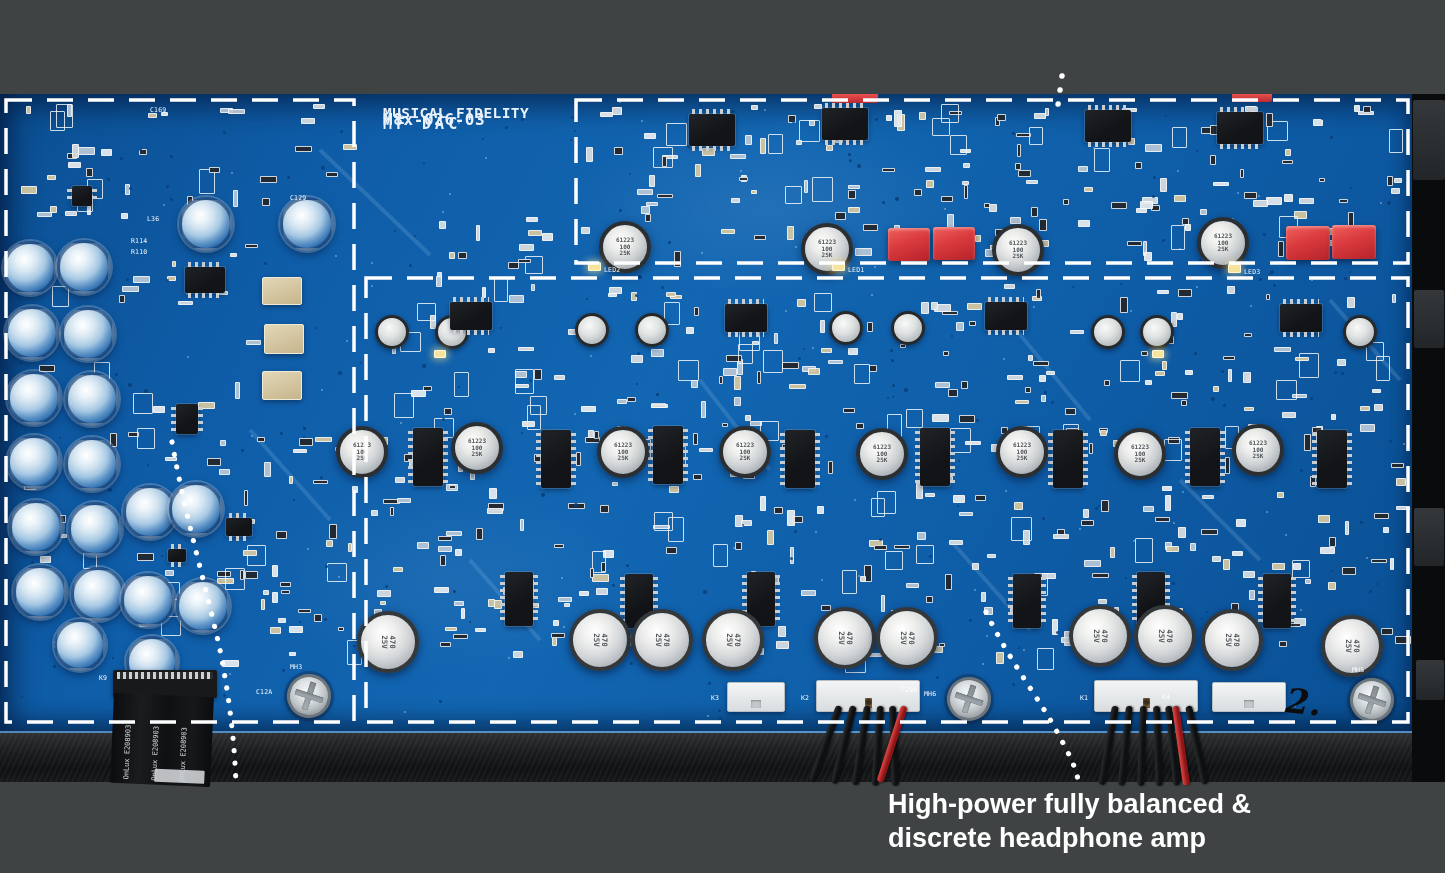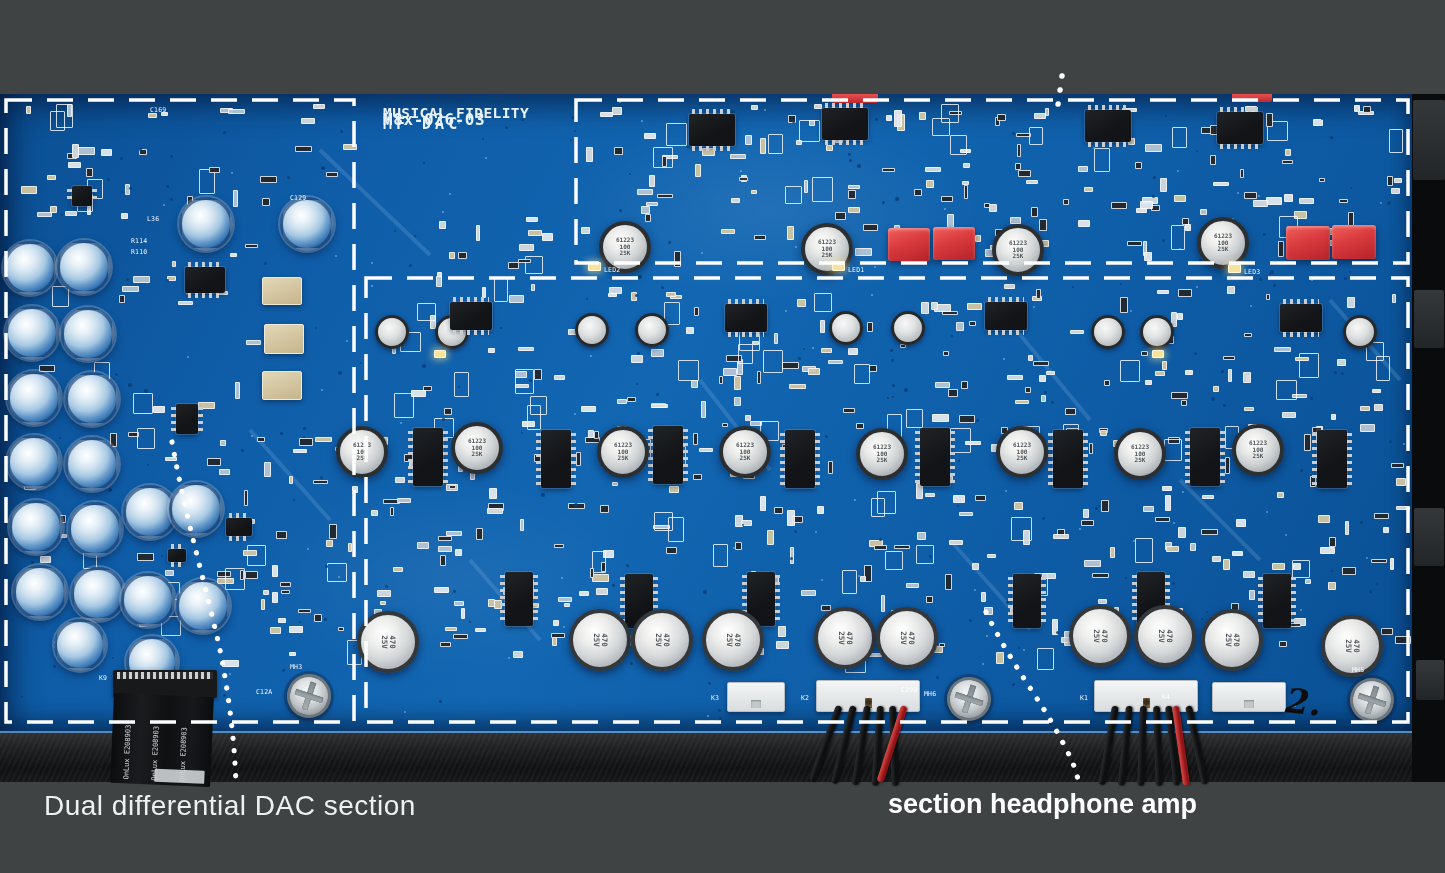--- a/index.html
+++ b/index.html
@@ -1373,18 +1373,18 @@
       <path d="M1062,76 L1057,112" stroke-width="5.5" stroke-linecap="round" stroke-dasharray="0.1 14"></path>
       <path d="M172,442 C186,520 206,586 220,650 C230,700 235,748 236,786" stroke-width="5.2" stroke-linecap="round" stroke-dasharray="0.1 12.5"></path>
       <path d="M986,612 C1010,662 1040,700 1056,730 C1068,752 1077,768 1079,786" stroke-width="5.2" stroke-linecap="round" stroke-dasharray="0.1 12.5"></path>
     </g>
   </svg>
 
   <div class="band-bottom"></div>
 
   <div class="caption" style="left:916px;top:22px;">
   </div>
-  <div class="caption" style="left:44px;top:790px;font-size:28px;">Dual differential DAC section</div>
   <div class="caption bold" style="left:888px;top:787px;">
-    <div style="position:static">section headphone amp</div>
+    <div style="position:static">High-power fully balanced &amp;</div>
+    <div style="position:static">discrete headphone amp</div>
   </div>
 
 </div>
 
 </body></html>

